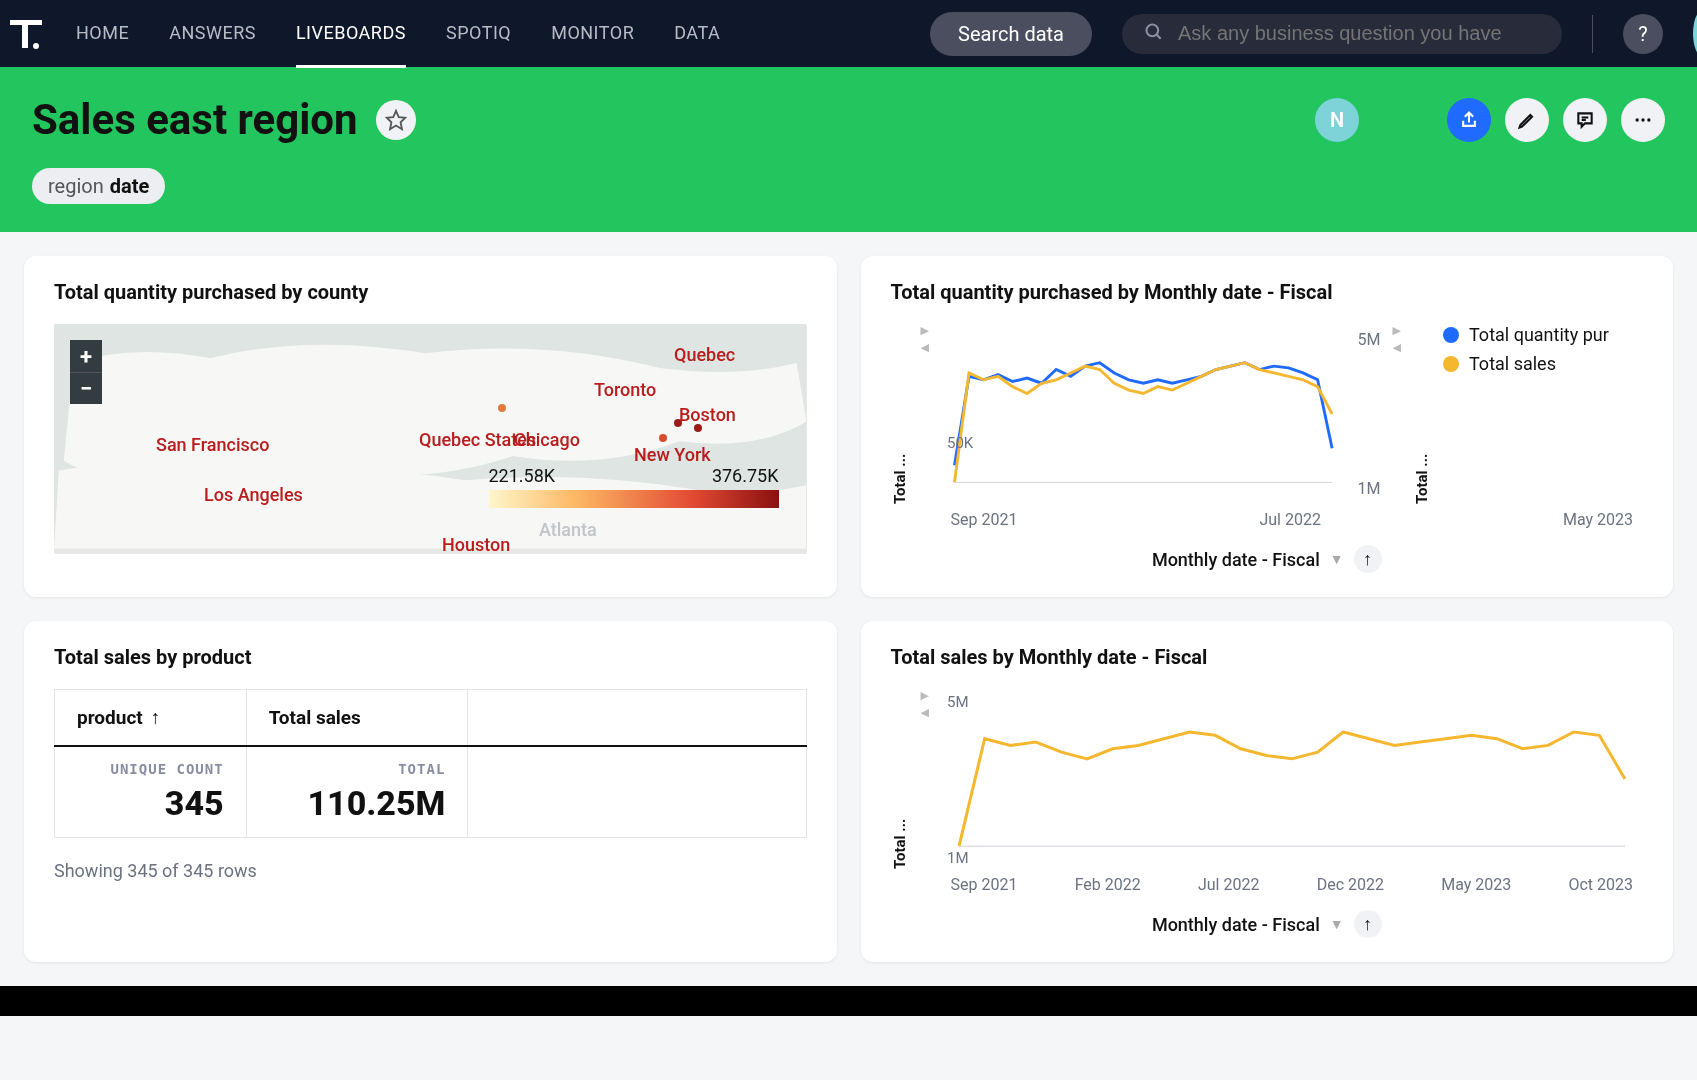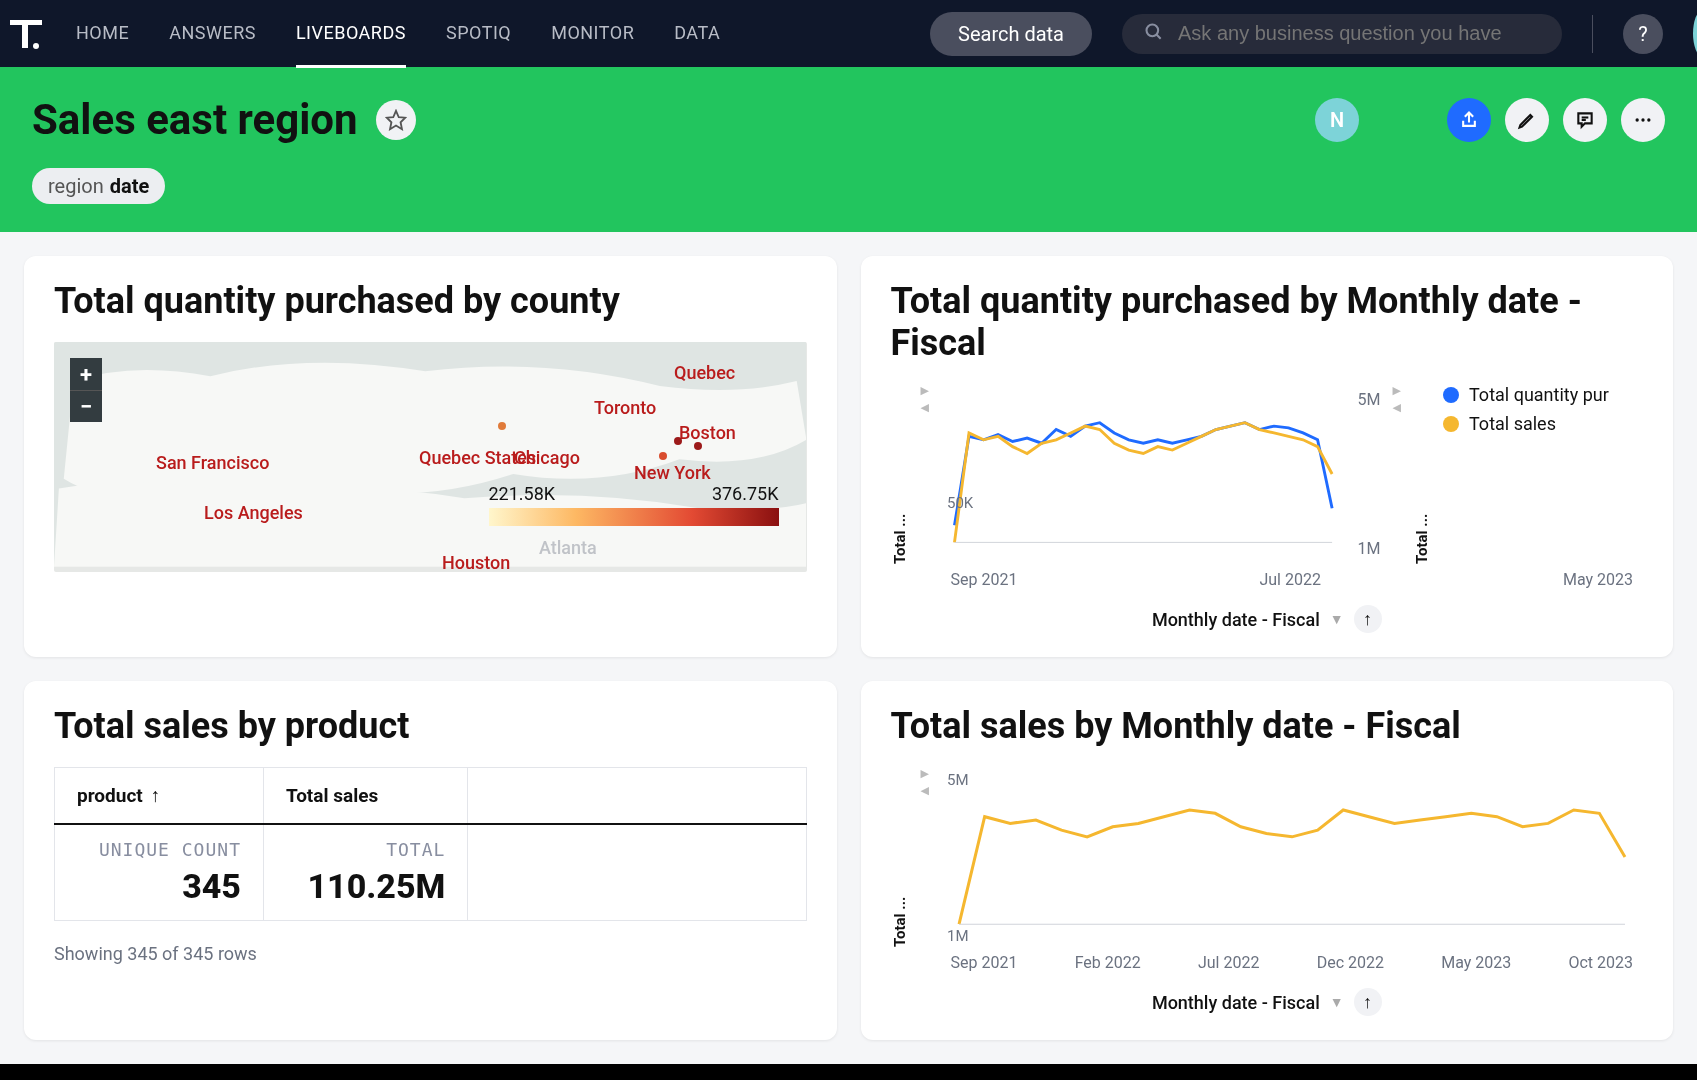--- a/index.html
+++ b/index.html
@@ -26,21 +26,21 @@
   .star-btn { width:40px; height:40px; border-radius:50%; background:#f1f2f5; display:flex; align-items:center; justify-content:center; cursor:pointer; }
   .header-actions { margin-left:auto; display:flex; align-items:center; gap:14px; }
   .avatar-small { width:44px; height:44px; border-radius:50%; background:#7dd3d8; color:#fff; display:flex; align-items:center; justify-content:center; font-size:20px; font-weight:600; }
   .round-btn { width:44px; height:44px; border-radius:50%; background:#f1f2f5; display:flex; align-items:center; justify-content:center; cursor:pointer; color:#111; }
   .round-btn.primary { background:#1f6bff; color:#fff; }
   .tag-pill { display:inline-flex; background:#eceef1; border-radius:18px; padding:6px 16px; margin-top:24px; font-size:20px; color:#555; }
   .tag-pill b { color:#111; margin-left:6px; }
   
   .grid { padding:24px; display:grid; grid-template-columns: 1fr 1fr; gap:24px; }
   .card { background:#fff; border-radius:12px; padding:24px 30px; box-shadow:0 1px 3px rgba(0,0,0,0.08); position:relative; }
-  .card h2 { font-size:36px; font-weight:700; margin-bottom:20px; }
+  .card h2 { font-size:20px; font-weight:700; margin-bottom:20px; }
   
   .map { position:relative; height:230px; background:#e6e8e6; border-radius:2px; overflow:hidden; }
   .map-land { position:absolute; inset:0; }
   .map-zoom { position:absolute; top:16px; left:16px; display:flex; flex-direction:column; }
   .map-zoom div { width:32px; height:32px; background:#333c40; color:#fff; display:flex; align-items:center; justify-content:center; font-size:22px; font-weight:700; cursor:pointer; }
   .map-zoom div + div { border-top:1px solid #555; }
   .map-label { position:absolute; font-size:18px; color:#b91c1c; font-weight:500; white-space:nowrap; }
   .map-dot { position:absolute; width:8px; height:8px; border-radius:50%; }
   .legend-bar { position:absolute; right:28px; bottom:46px; width:290px; }
   .legend-labels { display:flex; justify-content:space-between; font-size:18px; color:#111; margin-bottom:4px; }
@@ -58,21 +58,21 @@
   .sort-circle { width:28px; height:28px; border-radius:50%; background:#f1f2f5; display:flex; align-items:center; justify-content:center; font-weight:700; cursor:pointer; }
   .legend-right { width:200px; font-size:18px; }
   .legend-item { display:flex; align-items:center; gap:10px; margin-bottom:8px; }
   .legend-swatch { width:16px; height:16px; border-radius:50%; }
   .mini-arrows { display:flex; flex-direction:column; gap:4px; color:#bbb; font-size:11px; }
   
   .tbl { width:100%; border-collapse:collapse; border:1px solid #e3e5ea; }
   .tbl thead th { text-align:left; font-size:19px; font-weight:700; padding:16px 22px; border-bottom:2px solid #111; border-right:1px solid #e3e5ea; }
   .tbl thead th .arrow-up { margin-left:8px; }
   .tbl tbody td { padding:14px 22px; border-right:1px solid #e3e5ea; border-bottom:1px solid #e3e5ea; vertical-align:top; }
-  .summary-label { color:#888ea0; font-size:18px; letter-spacing:1px; font-family:ui-monospace,Menlo,monospace; text-align:right; }
+  .summary-label { color:#888ea0; font-size:14px; letter-spacing:1px; font-family:ui-monospace,Menlo,monospace; text-align:right;font-weight:bold; }
   .summary-value { font-size:34px; font-weight:800; text-align:right; margin-top:6px; }
   .showing { margin-top:22px; color:#6b7280; font-size:18px; }
   .yaxis-tick { position:absolute; font-size:15px; color:#6b7280; }
   .blackbar { height:30px; background:#000; width:100%; }
 </style>
 </head>
 <body>
 
 <div class="topnav">
   <div class="logo">

